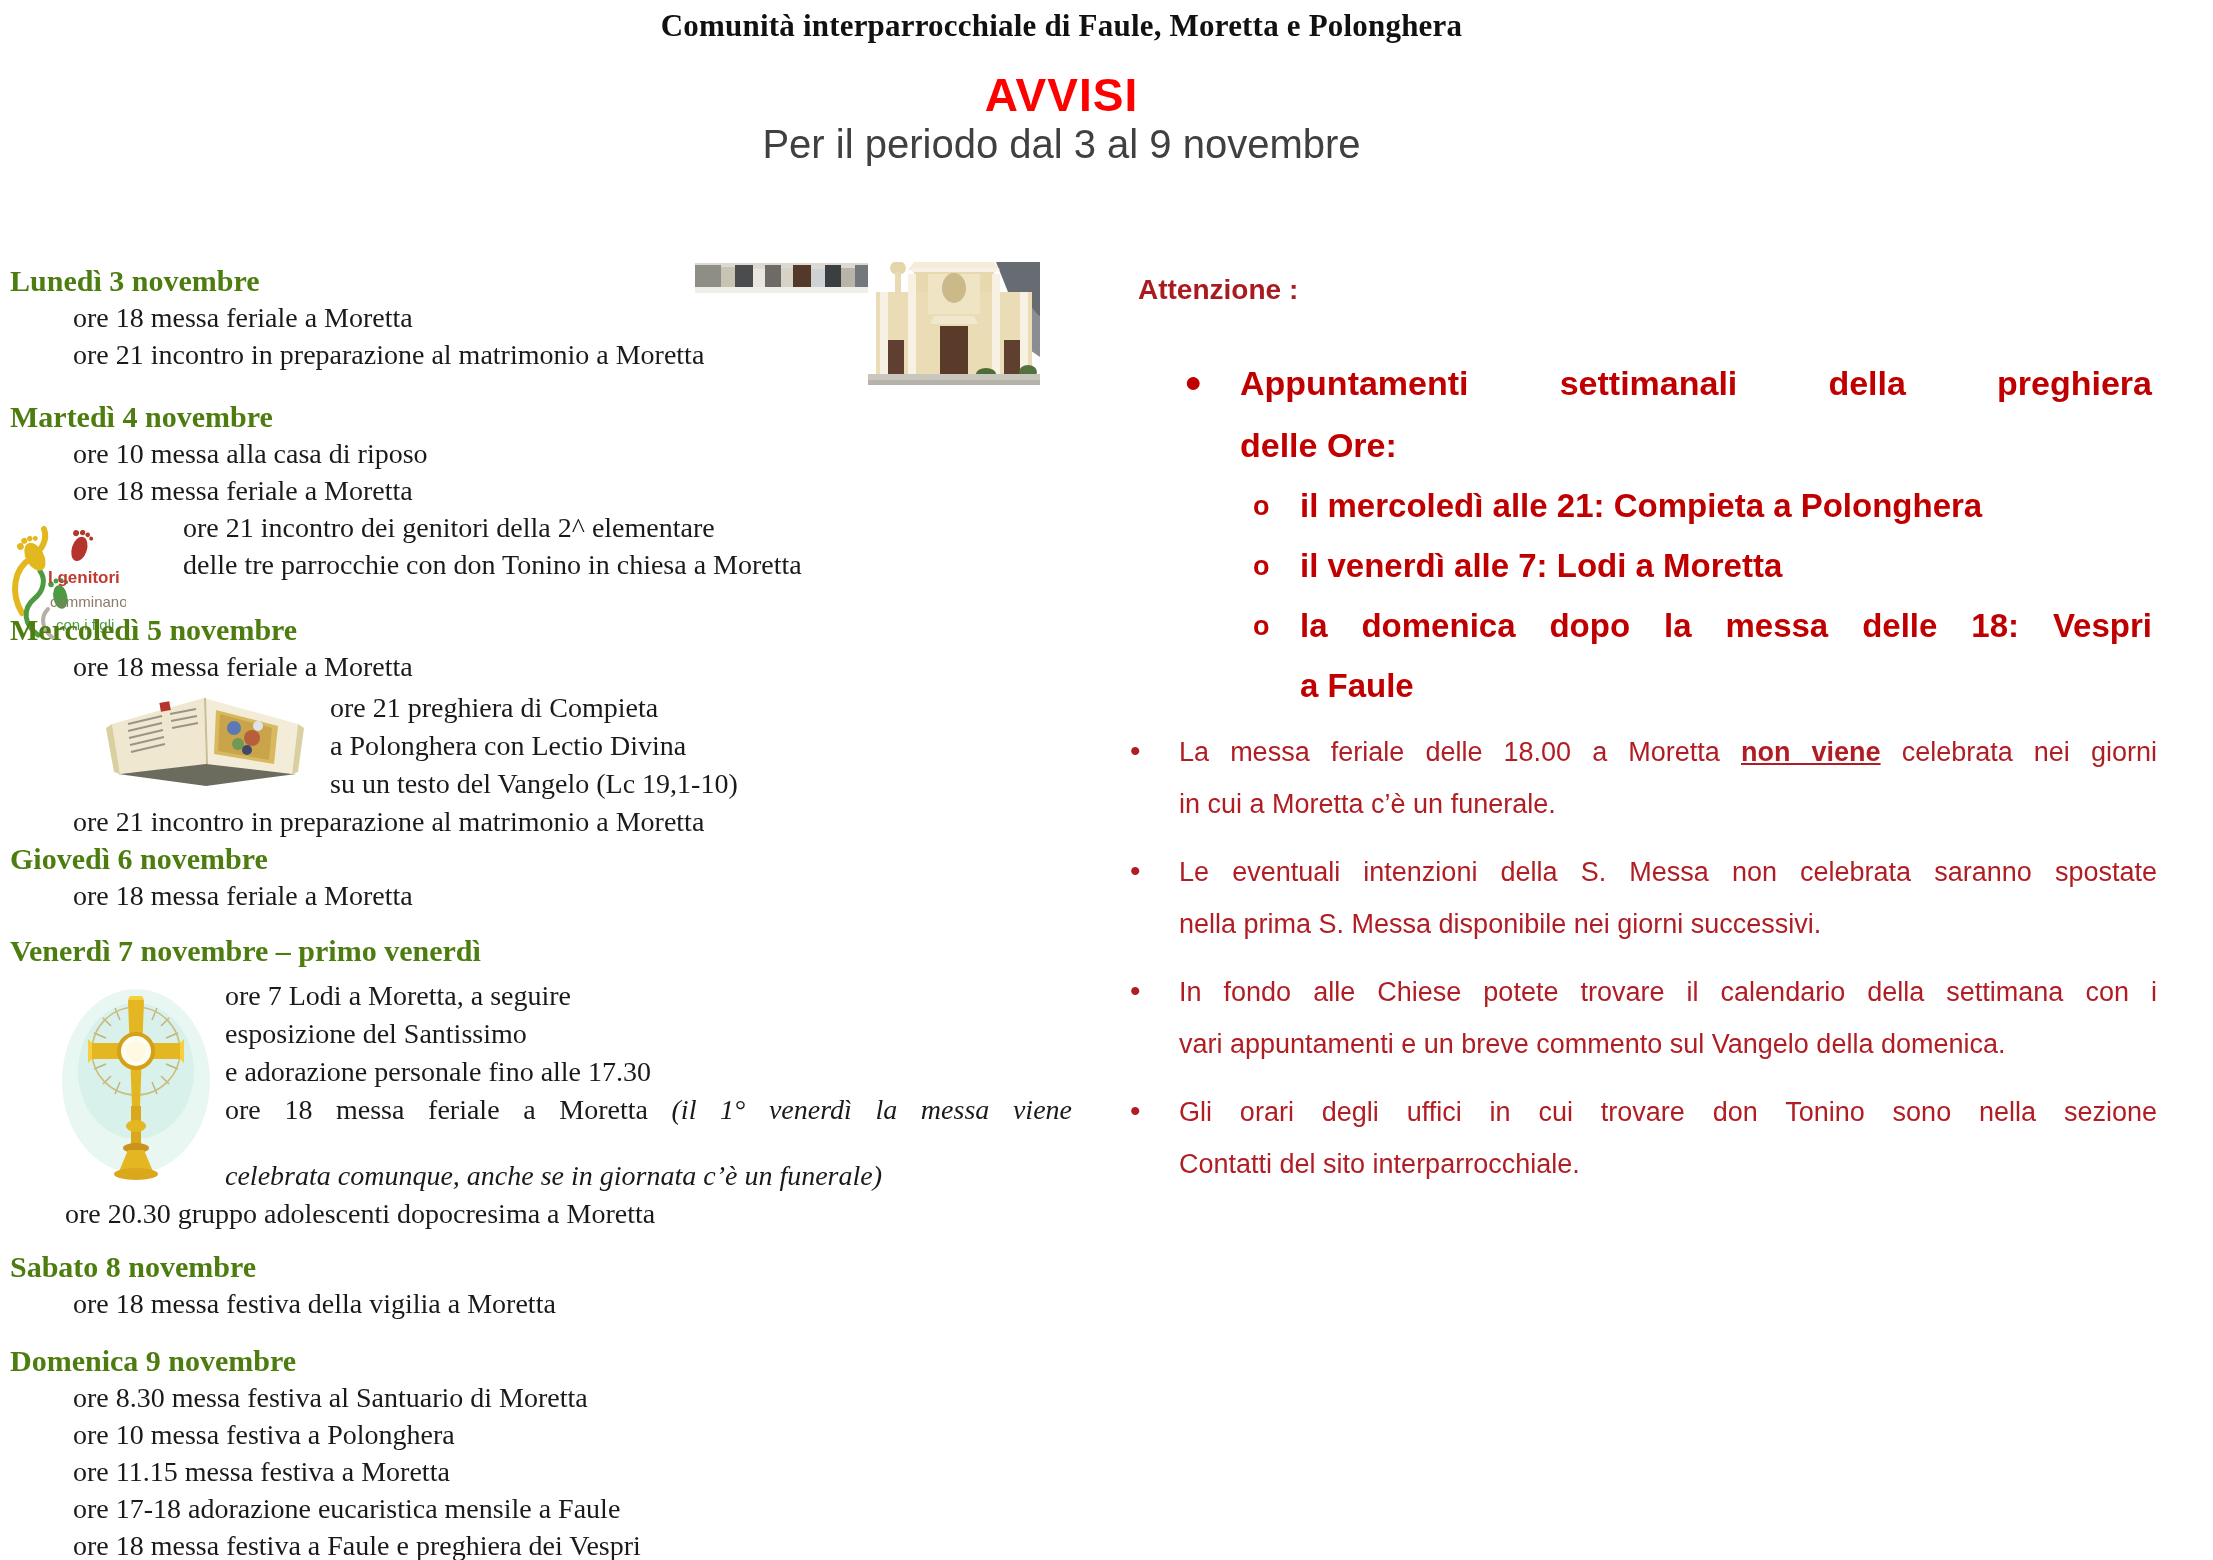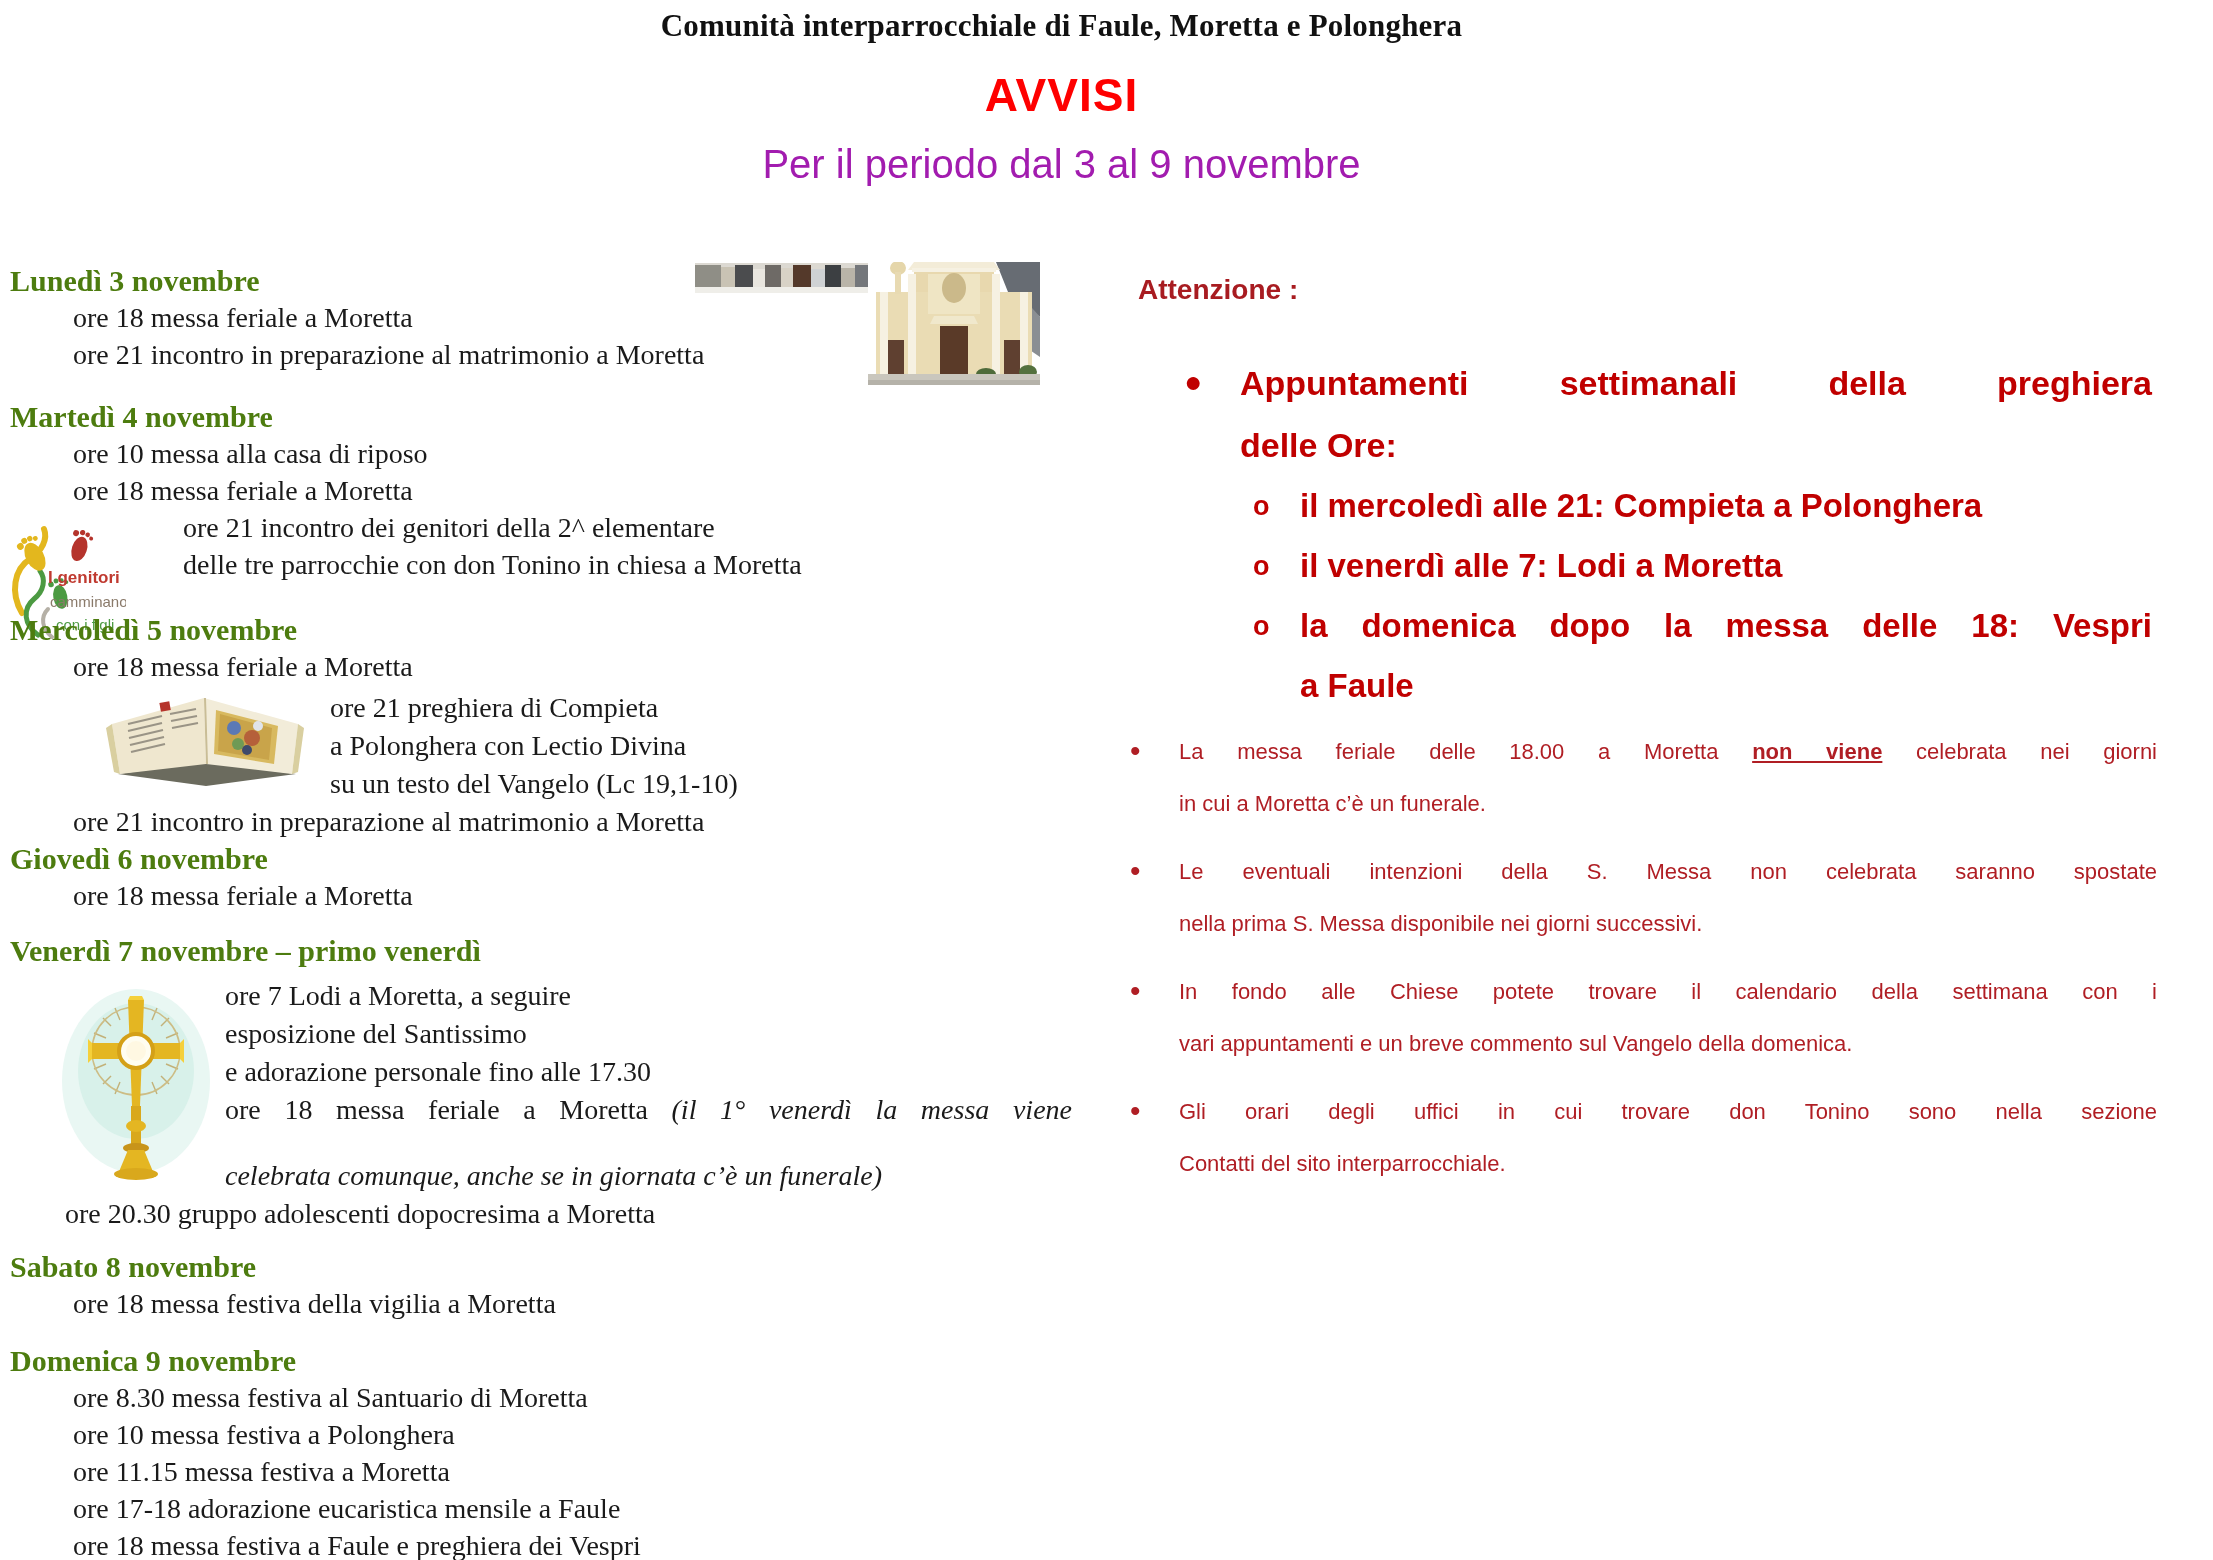--- a/index.html
+++ b/index.html
@@ -12,21 +12,21 @@
   #header { position:absolute; top:0; left:0; width:2123px; text-align:center; }
   .community-title {
     margin-top:8px; font-size:31px; font-weight:bold; color:#111;
     font-family:"Liberation Serif","DejaVu Serif",serif; letter-spacing:0.2px;
   }
   .avvisi-title {
     margin-top:24px; font-size:46px; font-weight:bold; color:#fe0000;
     font-family:"Liberation Sans","DejaVu Sans",sans-serif; letter-spacing:1px;
   }
   .period-subtitle {
-    margin-top:20px; font-size:40px; font-weight:400; color:#a21caf;
+    font-size:40px; font-weight:400; color:#404040;
     font-family:"Liberation Sans","DejaVu Sans",sans-serif;
   }
   
   #left-col { position:absolute; left:10px; top:258px; width:1105px; }
   .day-title { font-size:30px; font-weight:bold; line-height:37px; color:#4d7c0f; }
   .day-item  { font-size:28px; line-height:37px; margin-left:63px; color:#1a1a1a; }
   .indent-genitori { margin-left:173px; }
   .book-block { margin-left:320px; margin-top:4px; }
   .book-block .bline { font-size:28px; line-height:38px; }
   .mon-block  { margin-left:215px; margin-top:8px; width:847px; }
@@ -43,21 +43,21 @@
   }
   .attention-label { margin-top:16px; margin-left:8px; font-size:28px; font-weight:bold; color:#a81c21; }
   .main-bullet-row { display:flex; margin-top:46px; }
   .main-bullet-marker { width:54px; padding-left:54px; font-size:30px; line-height:60px; color:#c00000; flex:0 0 110px; }
   .main-bullet-text { width:912px; font-size:34px; line-height:62px; font-weight:bold; color:#c00000; }
   .sub-bullet-row { display:flex; margin-top:0px; }
   .sub-bullet-marker { flex:0 0 47px; margin-left:123px; font-size:27px; line-height:60px; font-weight:bold; color:#c00000; }
   .sub-bullet-text { width:852px; font-size:33px; line-height:60px; font-weight:bold; color:#c00000; }
   .note-row { display:flex; margin-top:16px; }
   .note-marker { flex:0 0 49px; font-size:30px; line-height:50px; color:#b01e24; }
-  .note-text { width:978px; font-size:22px; line-height:52px; color:#b01e24; }
+  .note-text { width:978px; font-size:27px; line-height:52px; color:#b01e24; }
   .note-row.first { margin-top:10px; }
   .u { font-weight:bold; text-decoration:underline; }
   
   .img-abs { position:absolute; }
   #strip-photo { left:695px; top:263px; width:180px; height:30px; }
   #church-photo { left:868px; top:262px; width:172px; height:123px; }
   #genitori-logo { left:8px;  top:517px; width:118px; height:128px; }
   #book-photo { left:100px; top:686px; width:212px; height:104px; }
   #monstrance { left:58px; top:986px; width:156px; height:198px; }
   svg { display:block; }

